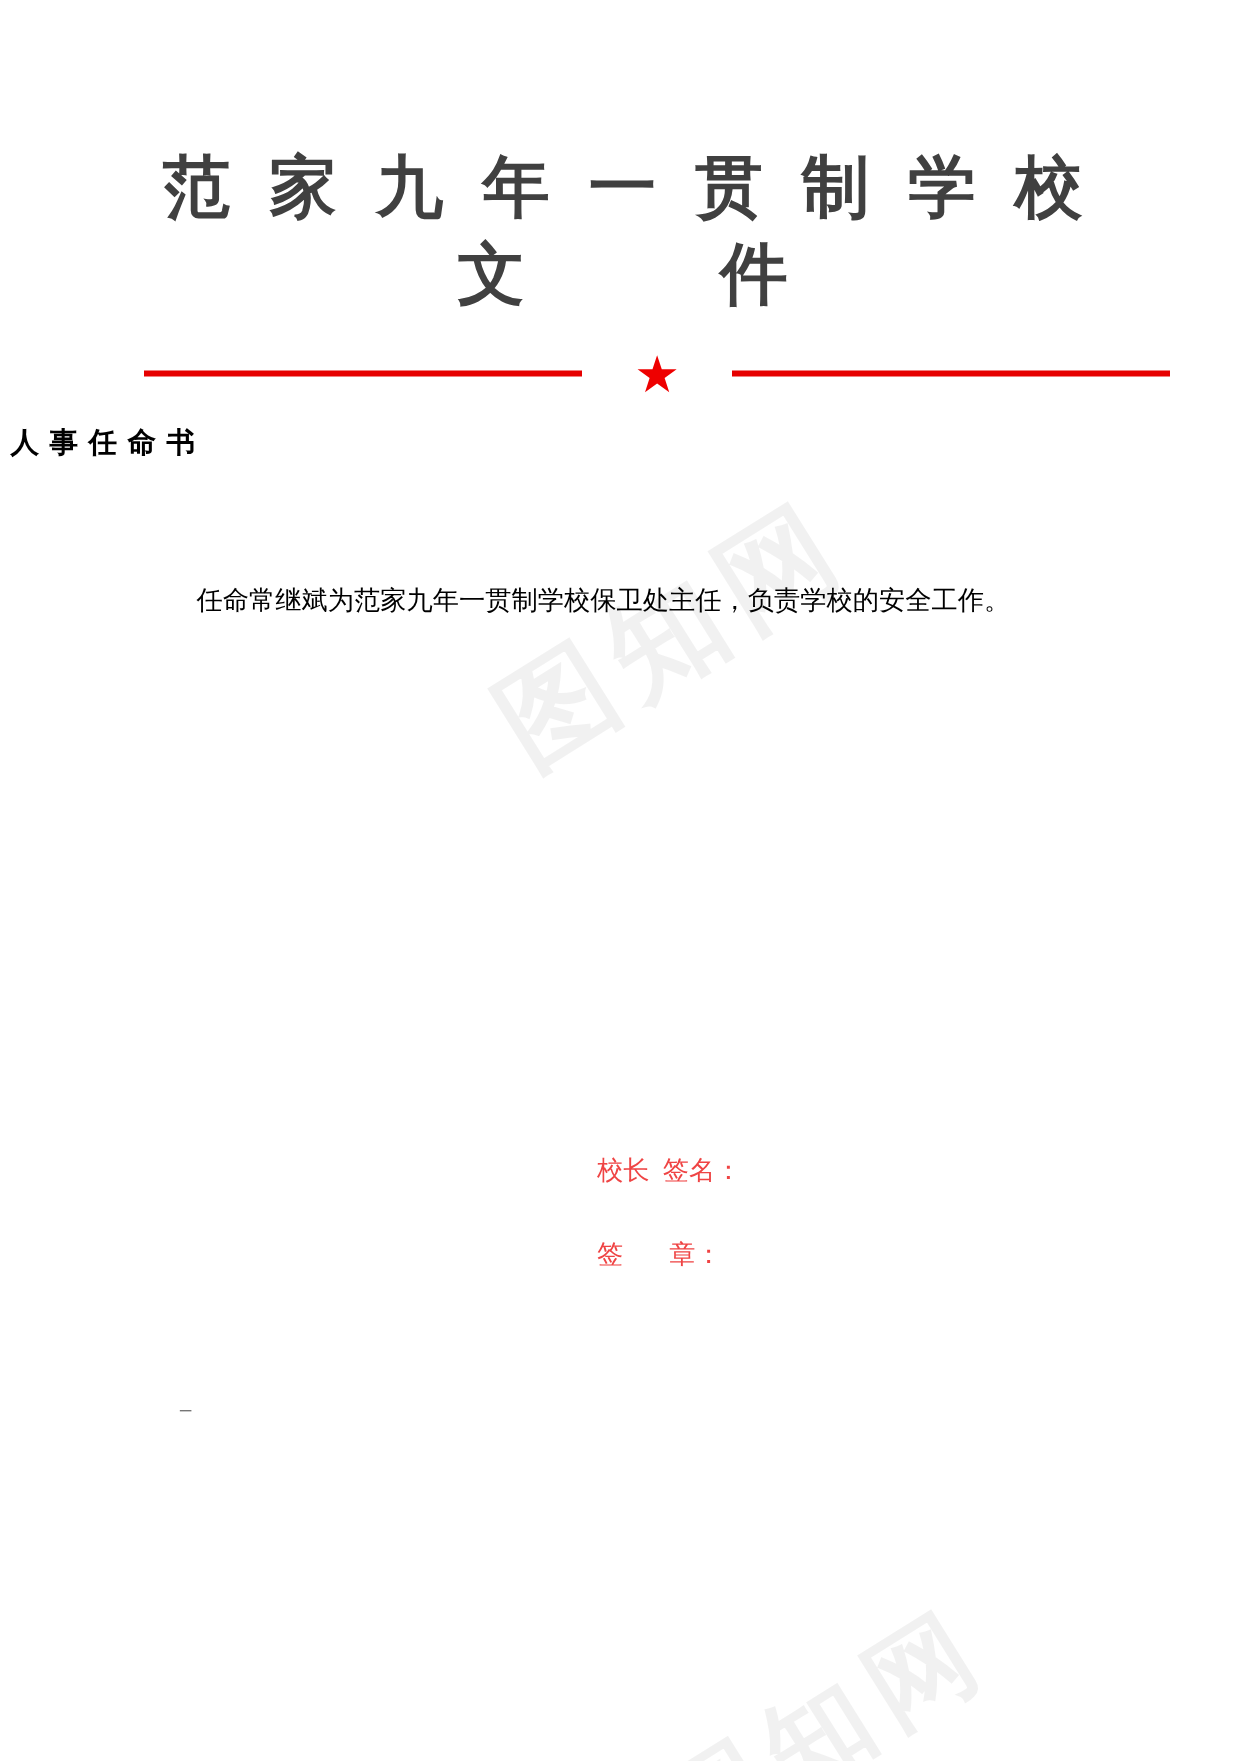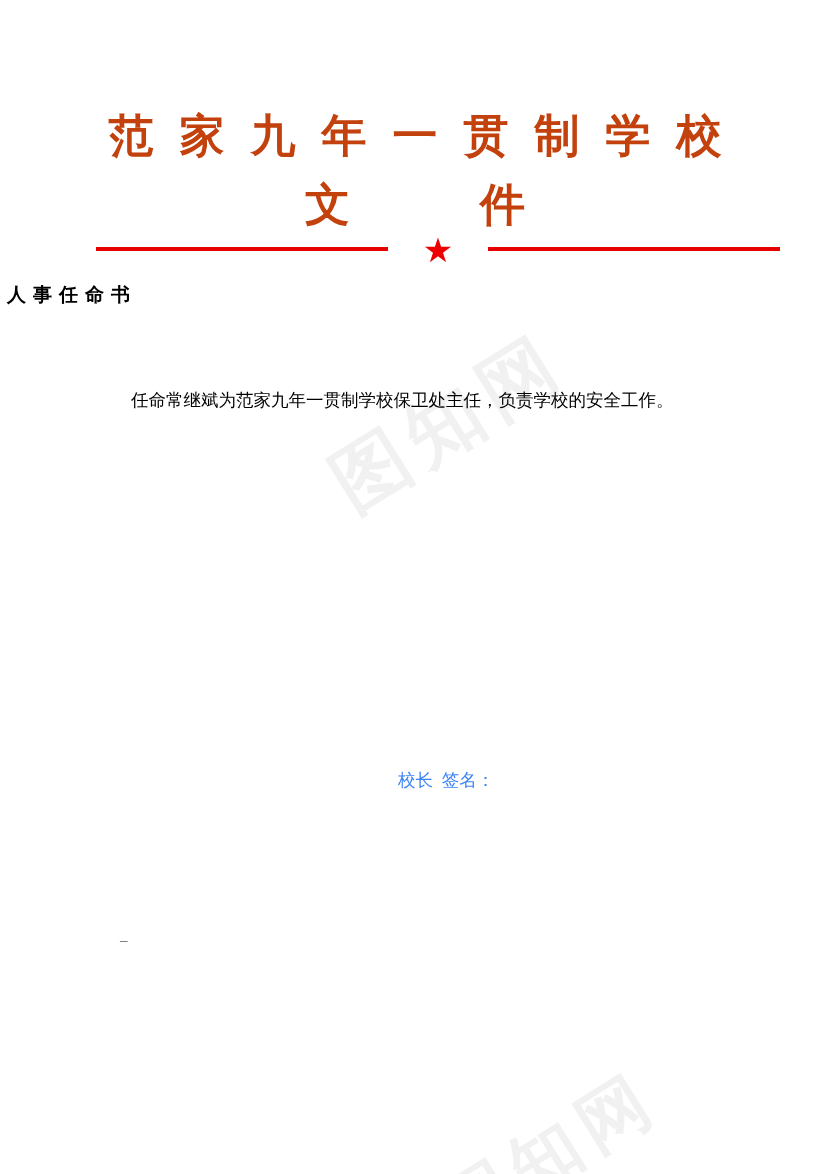--- a/index.html
+++ b/index.html
@@ -25,29 +25,28 @@
 
   
   .masthead {
     position: absolute;
     top: 96px;
     left: 0;
     width: 830px;
     text-align: center;
   }
   .masthead-line {
-    color: #c2410c;
+    color: #404040;
     font-family: Liberation Serif, serif;
     font-weight: bold;
     font-size: 45px;
     line-height: 58px;
     letter-spacing: 26px;
     text-indent: 26px;
     white-space: nowrap;
-    margin-top: 11px;
   }
   .masthead-line.second {
     letter-spacing: 130px;
     text-indent: 130px;
   }
 
   
   .rule-wrap {
     position: absolute;
     top: 236px;
@@ -109,21 +108,21 @@
   }
 
   
   .sign-block {
     position: absolute;
     top: 752px;
     left: 398px;
     font-family: "Liberation Serif", serif;
     font-size: 17.5px;
     line-height: 56px;
-    color: #3b82f6;
+    color: #ef4444;
   }
   .sign-row {
     white-space: pre;
   }
 
   
   .trailing-dash {
     position: absolute;
     top: 932px;
     left: 120px;
@@ -165,20 +164,21 @@
   </div>
 
   <div class="doc-title">人事任命书</div>
 
   <div class="body-area">
     <p class="para">任命常继斌为范家九年一贯制学校保卫处主任，负责学校的安全工作。</p>
   </div>
 
   <div class="sign-block">
     <div class="sign-row">校长  签名：</div>
+    <div class="sign-row">签       章：</div>
   </div>
 
   <div class="trailing-dash">–</div>
 
   <div class="watermark wm1">图知网</div>
   <div class="watermark wm2">图知网</div>
 
 </div>
 
 </body></html>

